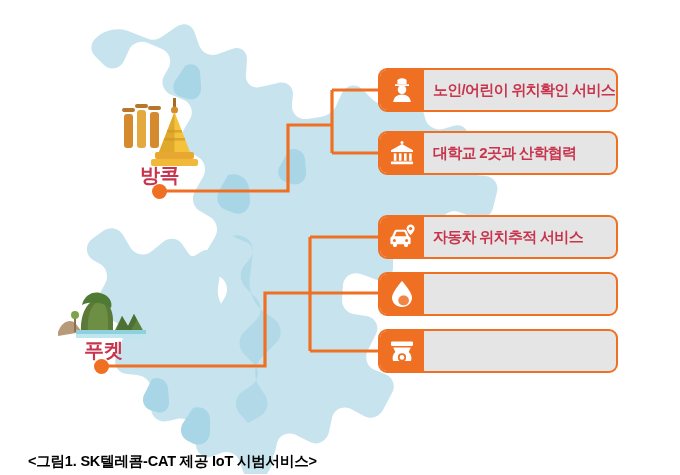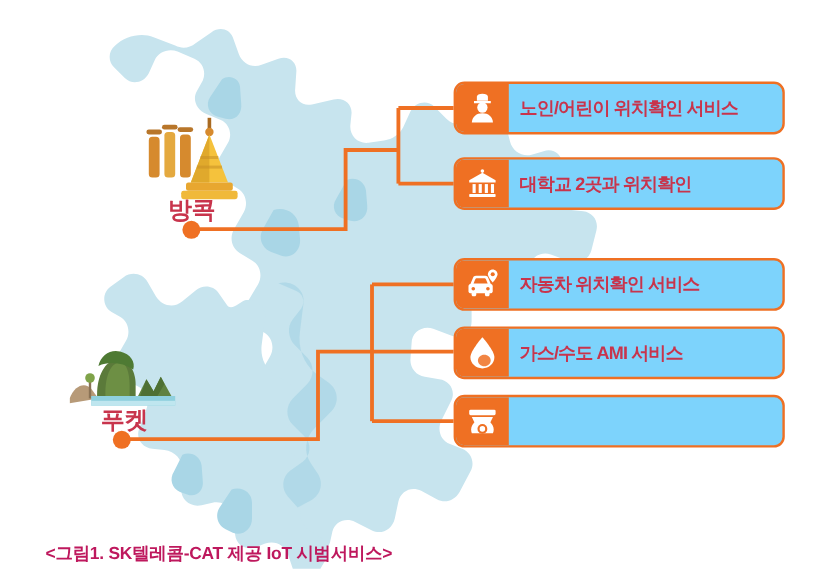--- a/index.html
+++ b/index.html
@@ -52,24 +52,24 @@
     width: 680px;
     height: 475px;
   }
 
   
   .svc-box {
     position: absolute;
     display: flex;
     align-items: stretch;
     height: 44px;
-    width: 276px;
+    width: 240px;
     border: 2px solid #ef7023;
     border-radius: 9px;
-    background: #7dd3fc;
+    background: #e5e5e5;
     box-sizing: border-box;
     overflow: hidden;
   }
   .svc-icon {
     width: 44px;
     flex: 0 0 44px;
     background: #ef7023;
     display: flex;
     align-items: center;
     justify-content: center;
@@ -83,25 +83,25 @@
     color: #c8344c;
     font-size: 15px;
     font-weight: bold;
     letter-spacing: -0.7px;
     white-space: nowrap;
   }
 
   
   .caption {
     position: absolute;
-    left: 38px;
+    left: 28px;
     top: 452px;
     font-size: 14.5px;
     font-weight: bold;
-    color: #be185d;
+    color: #000000;
     letter-spacing: -0.2px;
     white-space: nowrap;
   }
 </style>
 </head>
 <body>
 
 <div id="figure-root">
 
   <svg class="map-layer" viewBox="0 0 680 475">
@@ -245,21 +245,21 @@
       <svg width="26" height="26" viewBox="0 0 26 26">
         <circle fill="#ffffff" cx="13" cy="2.6" r="1.5"></circle>
         <path fill="#ffffff" d="M13,4 L24,10.2 L24,12 L2,12 L2,10.2 Z"></path>
         <rect fill="#ffffff" x="4.8" y="13.4" width="2.6" height="7.4"></rect>
         <rect fill="#ffffff" x="9.9" y="13.4" width="2.6" height="7.4"></rect>
         <rect fill="#ffffff" x="15" y="13.4" width="2.6" height="7.4"></rect>
         <rect fill="#ffffff" x="20.1" y="13.4" width="2.6" height="7.4"></rect>
         <rect fill="#ffffff" x="2" y="21.6" width="22" height="2.6" rx="0.6"></rect>
       </svg>
     </div>
-    <div class="svc-text">대학교 2곳과 위치확인</div>
+    <div class="svc-text">대학교 2곳과 산학협력</div>
   </div>
 
   <div class="svc-box" style="left:378px;top:215px">
     <div class="svc-icon">
       <svg width="28" height="26" viewBox="0 0 28 26">
         <path fill="#ffffff" d="M4,12.6 L6.2,7.4 C6.6,6.4 7.5,5.8 8.6,5.8 L16.4,5.8
                  C17.5,5.8 18.4,6.4 18.8,7.4 L21,12.6 C22,12.8 22.6,13.6 22.6,14.6
                  L22.6,19 C22.6,19.7 22,20.3 21.3,20.3 L20,20.3 L20,21.6
                  C20,22.3 19.4,22.9 18.7,22.9 L17.4,22.9 C16.7,22.9 16.1,22.3 16.1,21.6
                  L16.1,20.3 L8.9,20.3 L8.9,21.6 C8.9,22.3 8.3,22.9 7.6,22.9
@@ -267,33 +267,32 @@
                  C3,20.3 2.4,19.7 2.4,19 L2.4,14.6 C2.4,13.6 3,12.8 4,12.6 Z"></path>
         <path fill="#ef7023" d="M6.6,12.3 L8.2,8.4 C8.4,8 8.7,7.8 9.1,7.8 L15.9,7.8
                  C16.3,7.8 16.6,8 16.8,8.4 L18.4,12.3 Z"></path>
         <circle fill="#ef7023" cx="6.4" cy="16.6" r="1.5"></circle>
         <circle fill="#ef7023" cx="18.6" cy="16.6" r="1.5"></circle>
         <path fill="#ffffff" d="M22.6,0.6 C24.8,0.6 26.6,2.4 26.6,4.6 C26.6,7.2 22.6,11.4 22.6,11.4
                  C22.6,11.4 18.6,7.2 18.6,4.6 C18.6,2.4 20.4,0.6 22.6,0.6 Z"></path>
         <circle fill="#ef7023" cx="22.6" cy="4.6" r="1.7"></circle>
       </svg>
     </div>
-    <div class="svc-text">자동차 위치확인 서비스</div>
+    <div class="svc-text">자동차 위치추적 서비스</div>
   </div>
 
   <div class="svc-box" style="left:378px;top:272px">
     <div class="svc-icon">
       <svg width="24" height="28" viewBox="0 0 24 28">
         <path fill="#ffffff" d="M12,1 C12,1 22,12.2 22,17.6 C22,23.1 17.5,27 12,27
                  C6.5,27 2,23.1 2,17.6 C2,12.2 12,1 12,1 Z"></path>
         <path fill="#ef7023" opacity="0.85" d="M13.6,15.6 C16.6,15.6 18.9,17.7 18.9,20.4 C18.9,23.1 16.6,25.2 13.6,25.2
                  C10.6,25.2 8.3,23.1 8.3,20.4 C8.3,17.7 10.6,15.6 13.6,15.6 Z"></path>
       </svg>
     </div>
-    <div class="svc-text">가스/수도 AMI 서비스</div>
   </div>
 
   <div class="svc-box" style="left:378px;top:329px">
     <div class="svc-icon">
       <svg width="28" height="26" viewBox="0 0 28 26">
         <rect fill="#ffffff" x="3" y="3.4" width="22" height="4.6" rx="1.2"></rect>
         <path fill="#ffffff" d="M5.2,9.4 L22.8,9.4 L20.4,14.6 L7.6,14.6 Z"></path>
         <path fill="#ffffff" d="M14,11.6 C19.2,11.6 23.4,15.4 23.4,20 C23.4,21.1 23.2,22.1 22.8,23.1
                  L5.2,23.1 C4.8,22.1 4.6,21.1 4.6,20 C4.6,15.4 8.8,11.6 14,11.6 Z"></path>
         <circle fill="#ef7023" cx="14" cy="19.4" r="4.1"></circle>

